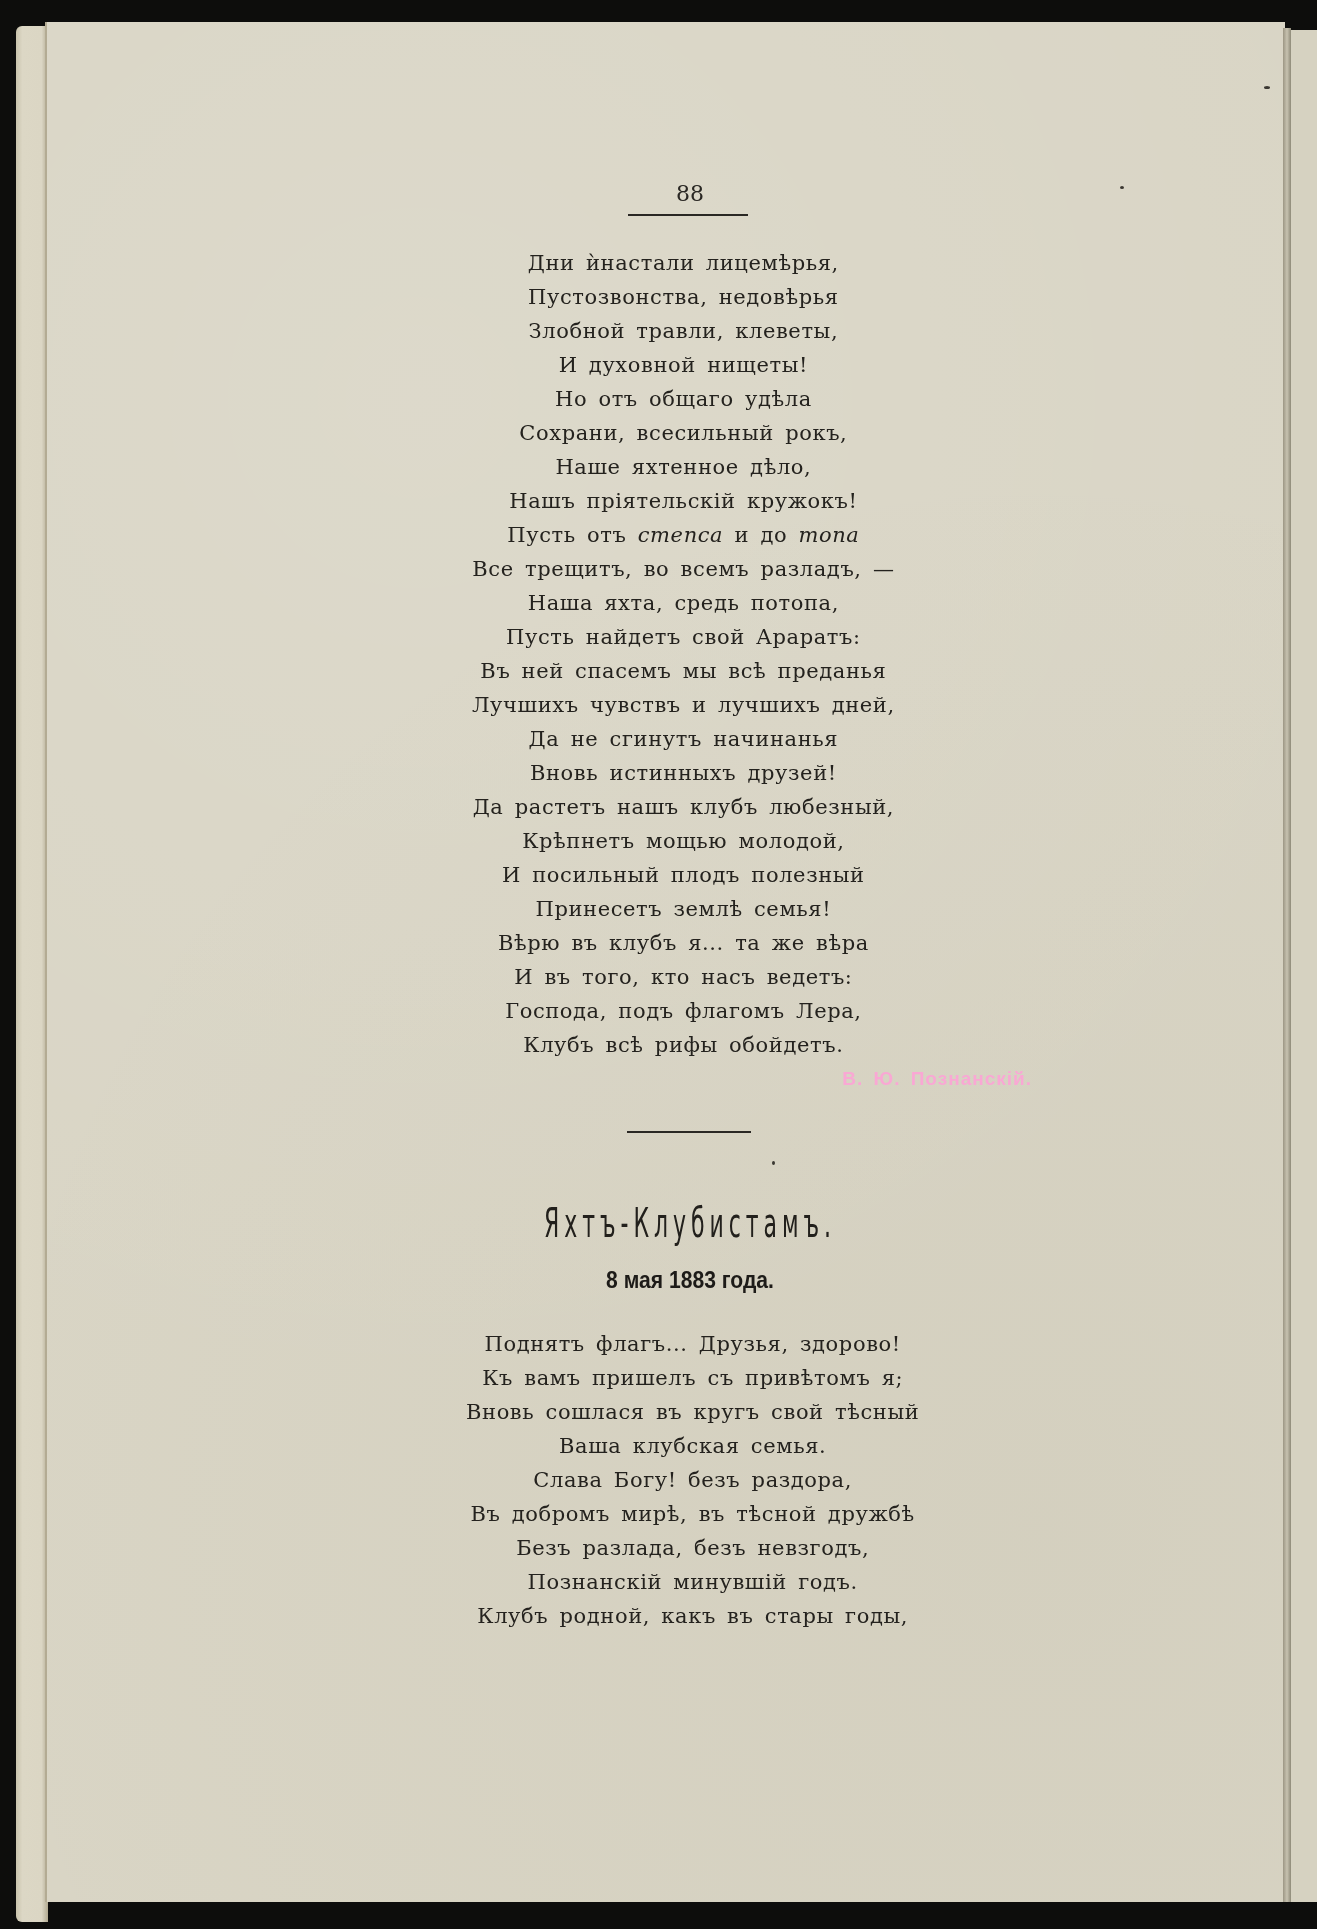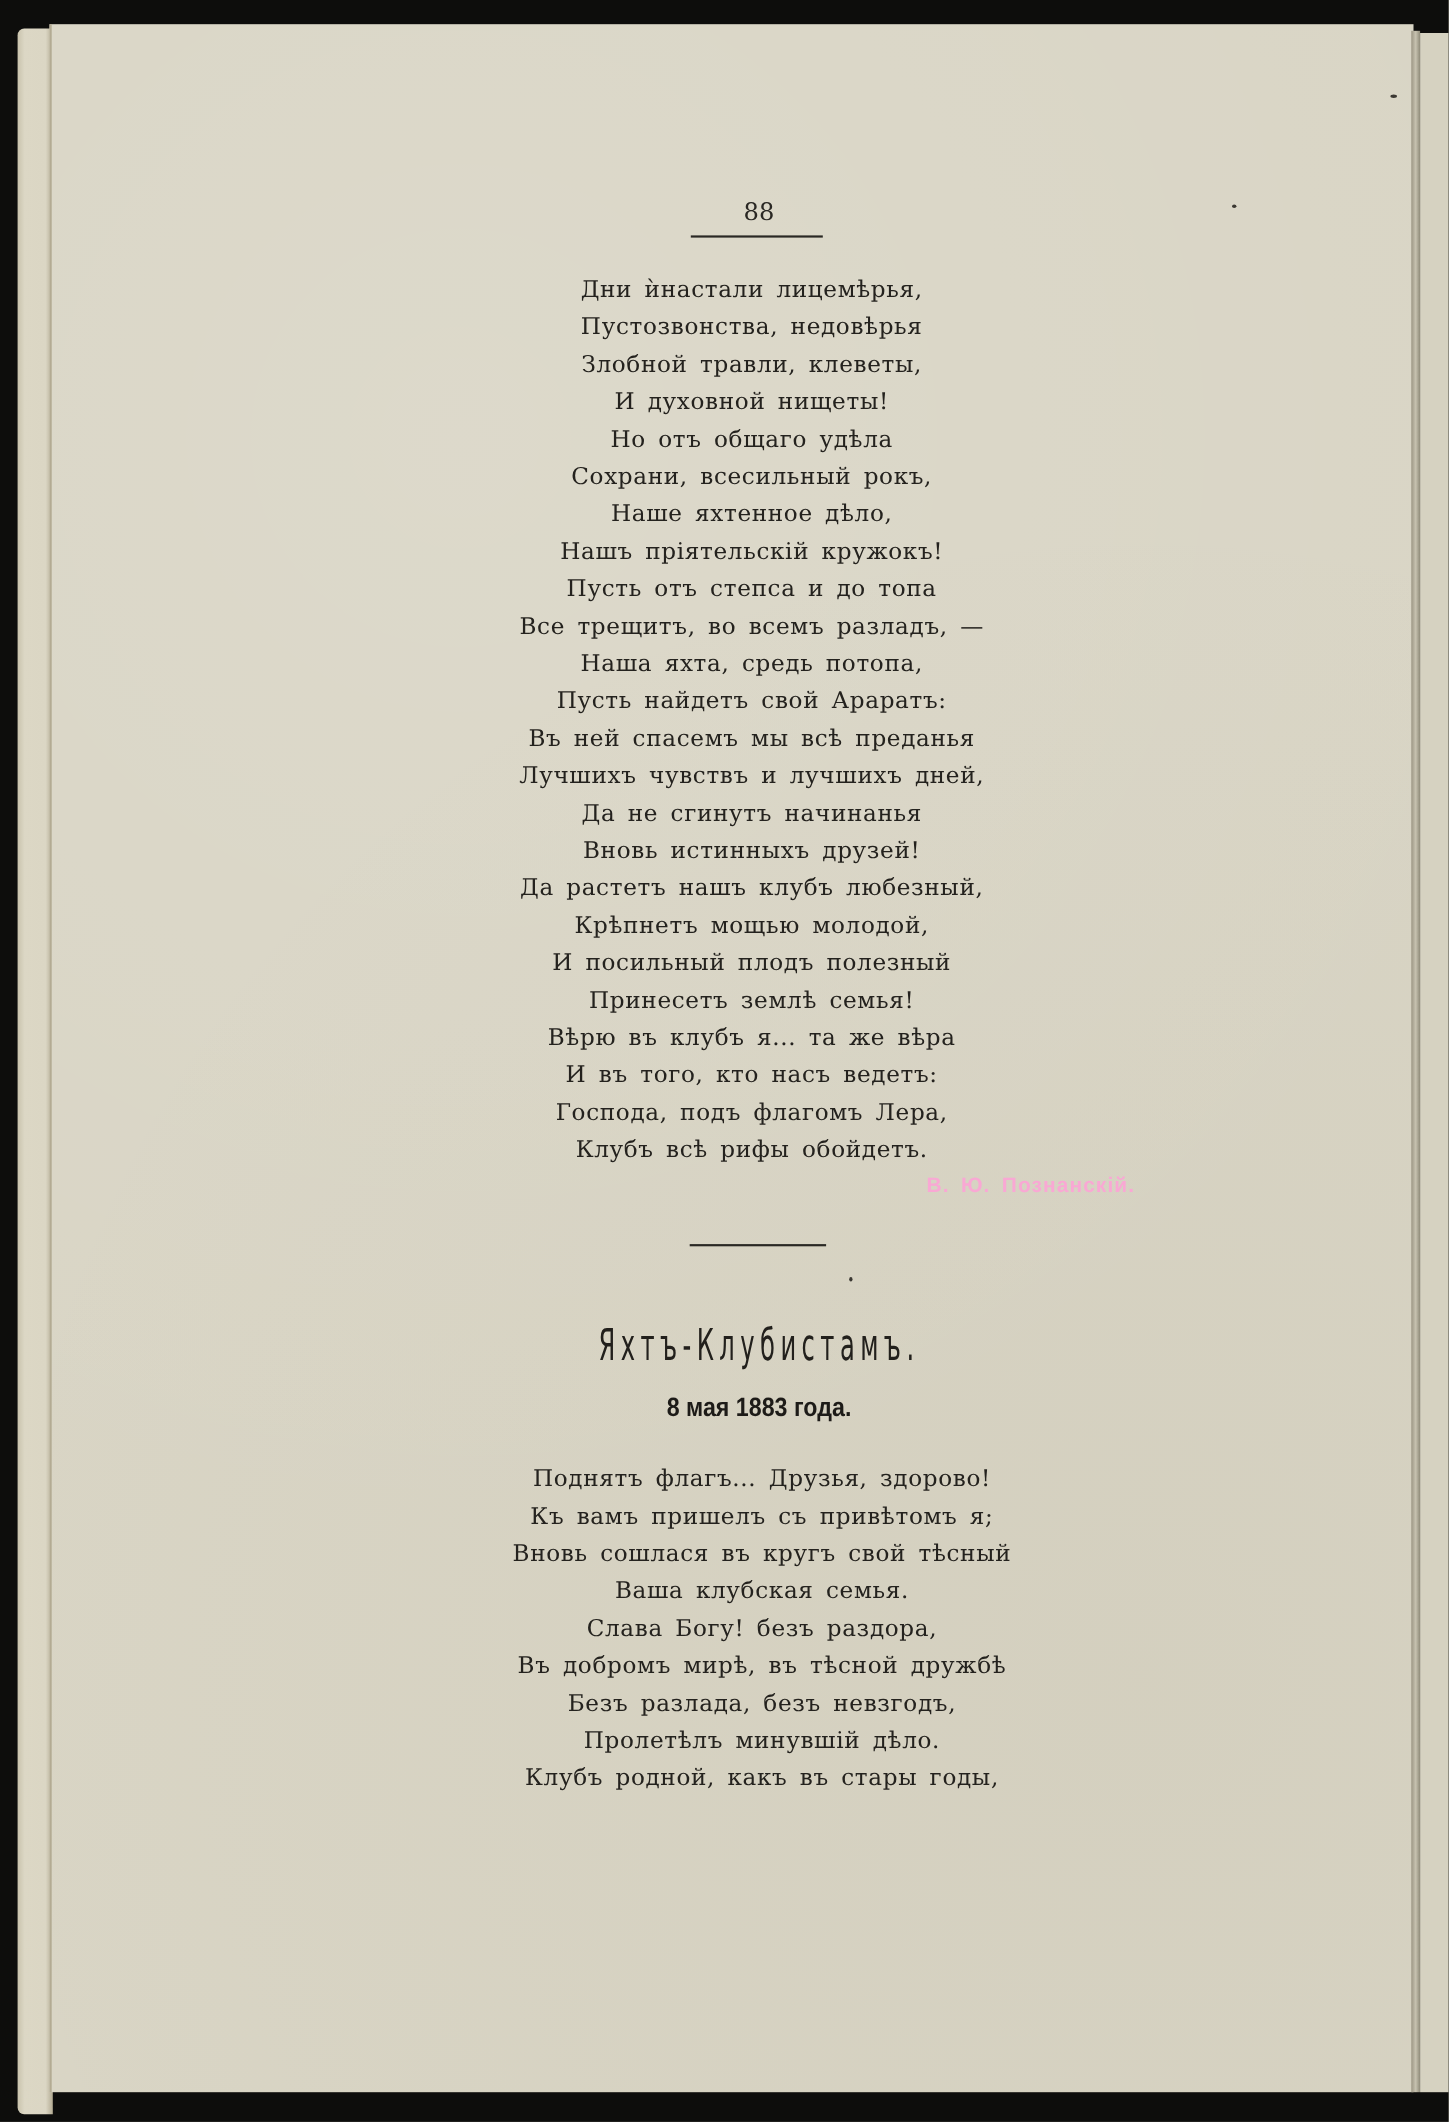--- a/index.html
+++ b/index.html
@@ -39,21 +39,21 @@
     position: absolute; height: 2px; background: #2a2824;
   }
   .poem {
     position: absolute; margin: 0; padding: 0; list-style: none; text-align: center;
   }
   .poem li {
     height: 34px; line-height: 34px;
     font-size: 21px; color: #24221e; white-space: nowrap;
     letter-spacing: 0.6px; word-spacing: 4px;
   }
-  .poem .it { }
+  .poem .it { font-style: italic; }
   .signature {
     position: absolute; right: calc(1317px - 1032px); top: 1068px;
     font-family: "Liberation Sans", "DejaVu Sans", sans-serif;
     font-weight: bold; font-size: 19px; color: #f9a8d4; letter-spacing: 1px;
     word-spacing: 4px;
   }
   .title {
     position: absolute; left: 0; width: 1380px; top: 1200px;
     text-align: center;
     font-family: "DejaVu Sans", "Liberation Sans", sans-serif;
@@ -116,19 +116,19 @@
 <div class="subtitle">8 мая 1883 года.</div>
 
 <ul class="poem" style="left:466px; top:1327px;">
   <li>Поднятъ флагъ... Друзья, здорово!</li>
   <li>Къ вамъ пришелъ съ привѣтомъ я;</li>
   <li>Вновь сошлася въ кругъ свой тѣсный</li>
   <li>Ваша клубская семья.</li>
   <li>Слава Богу! безъ раздора,</li>
   <li>Въ добромъ мирѣ, въ тѣсной дружбѣ</li>
   <li>Безъ разлада, безъ невзгодъ,</li>
-  <li>Пролетѣлъ минувшій дѣло.</li>
+  <li>Познанскій минувшій годъ.</li>
   <li>Клубъ родной, какъ въ стары годы,</li>
 </ul>
 
 <div class="speck" style="left:1120px; top:186px; width:4px; height:3px;"></div>
 <div class="speck" style="left:772px; top:1161px; width:3px; height:4px;"></div>
 <div class="speck" style="left:1264px; top:86px; width:6px; height:3px;"></div>
 
 </body></html>

